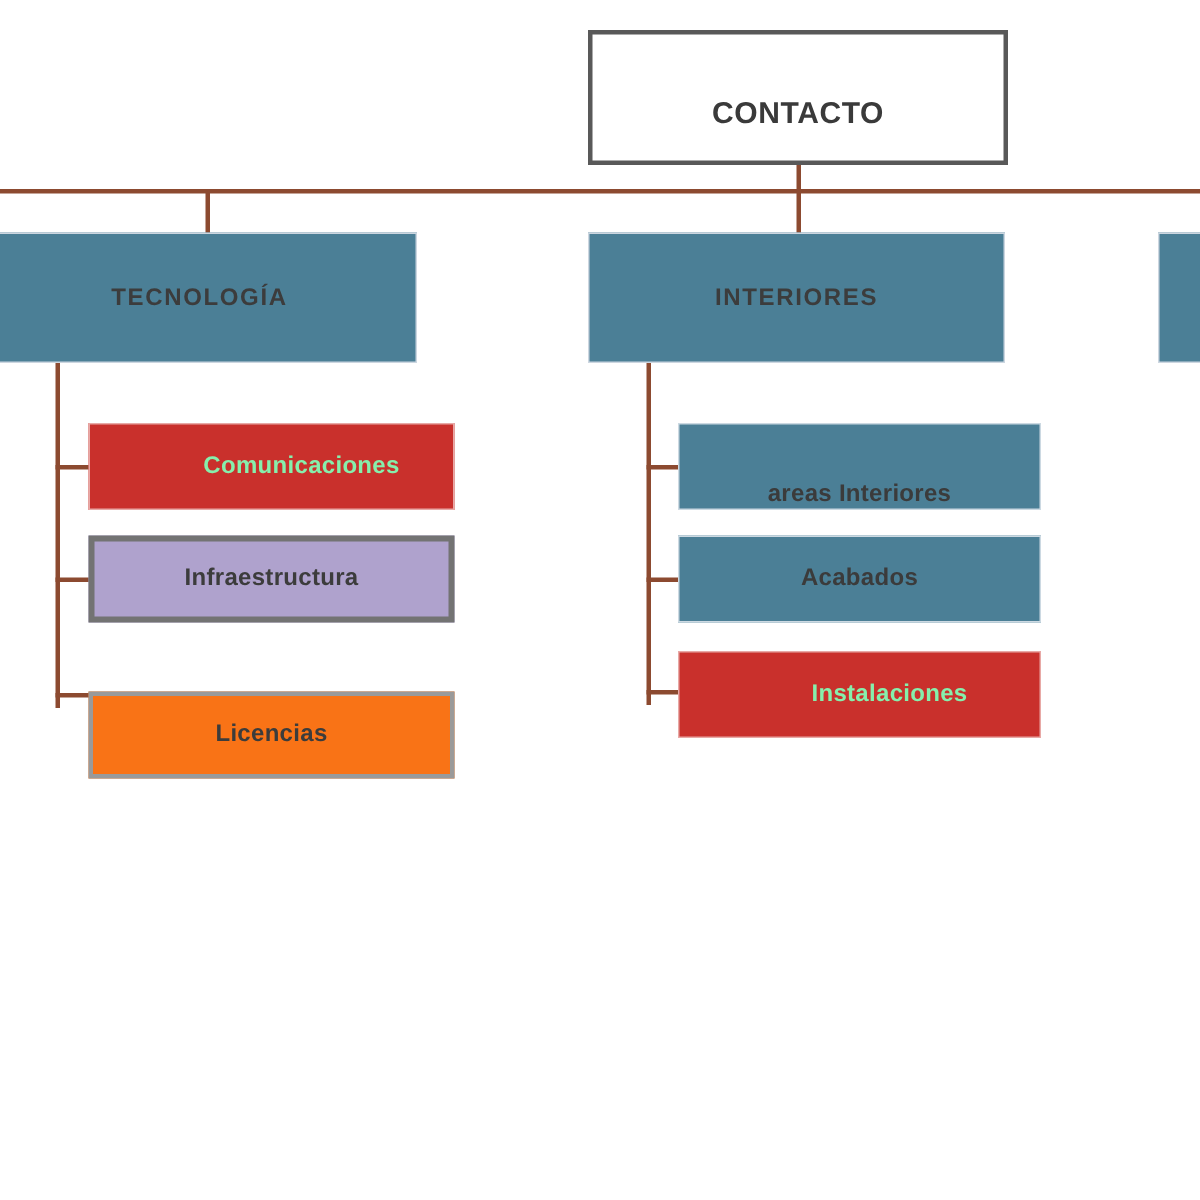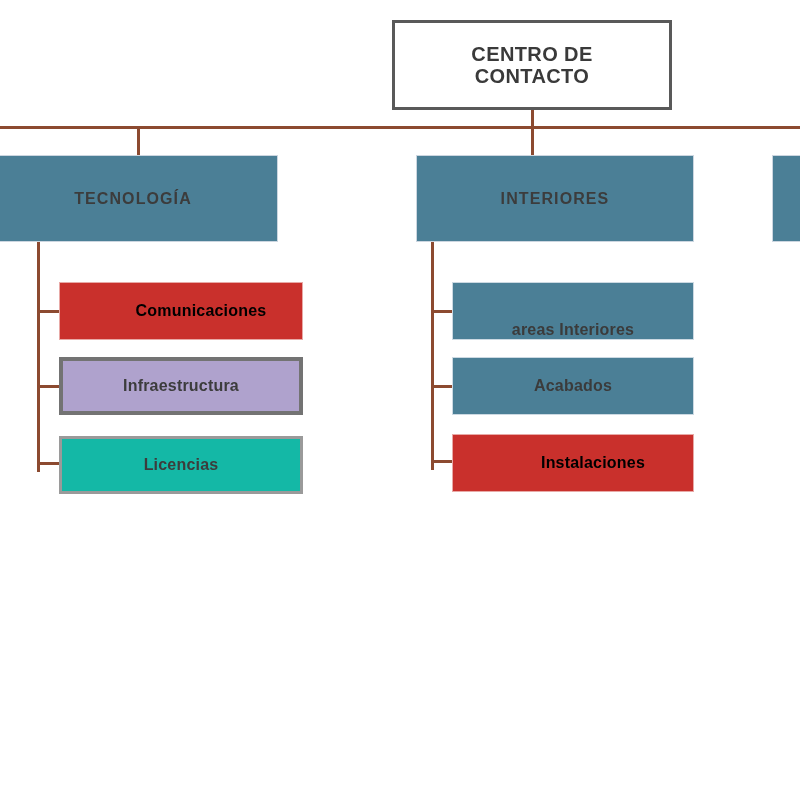--- a/index.html
+++ b/index.html
@@ -55,66 +55,67 @@
     font-size: 16px;
   }
   .node.leaf.blue {
     background: #4b7f96;
     border: 1px solid #ccd9e2;
     color: #3b3b3b;
   }
   .node.leaf.red {
     background: #c9302c;
     border: 1px solid #e8a9a6;
-    color: #000000;
+    color: #86efac;
     padding-left: 40px;
   }
   .node.leaf.purple {
     background: #afa2cd;
     border: 4px solid #737373;
     color: #3c3c3c;
   }
   .node.leaf.plain {
-    background: #14b8a6;
+    background: #f97316;
     border: 3px solid #9a9a9a;
     color: #3c3c3c;
+    margin-top: 25px;
   }
 
   
   .conn {
     position: absolute;
     background: #8c4a30;
   }
   .conn.h { height: 3px; }
   .conn.v { width: 3px; }
 </style>
 </head>
 <body>
 
 <div id="canvas">
 
   <div class="node root" style="left:392px; top:20px; width:280px; height:90px;">
     <div>
-      <span>CENTRO DE</span><br>
+      <br>
       <span>CONTACTO</span>
     </div>
   </div>
 
   <div class="conn v" style="left:531px; top:110px; height:18px;"></div>
 
   <div class="conn h" style="left:0px; top:126px; width:800px;"></div>
 
   <div class="conn v" style="left:137px; top:126px; height:30px;"></div>
   <div class="conn v" style="left:531px; top:126px; height:30px;"></div>
 
   <div class="node dept" style="left:-12px; top:155px; width:290px; height:87px;">
     <span>TECNOLOGÍA</span>
   </div>
 
-  <div class="node dept" style="left:392px; top:155px; width:278px; height:87px;margin-left:24px;">
+  <div class="node dept" style="left:392px; top:155px; width:278px; height:87px;">
     <span>INTERIORES</span>
   </div>
 
   <div class="node dept" style="left:772px; top:155px; width:40px; height:87px;">
     <span></span>
   </div>
 
   <div class="conn v" style="left:37px; top:242px; height:230px;"></div>
 
   <div class="conn h" style="left:37px; top:310px; width:23px;"></div>

